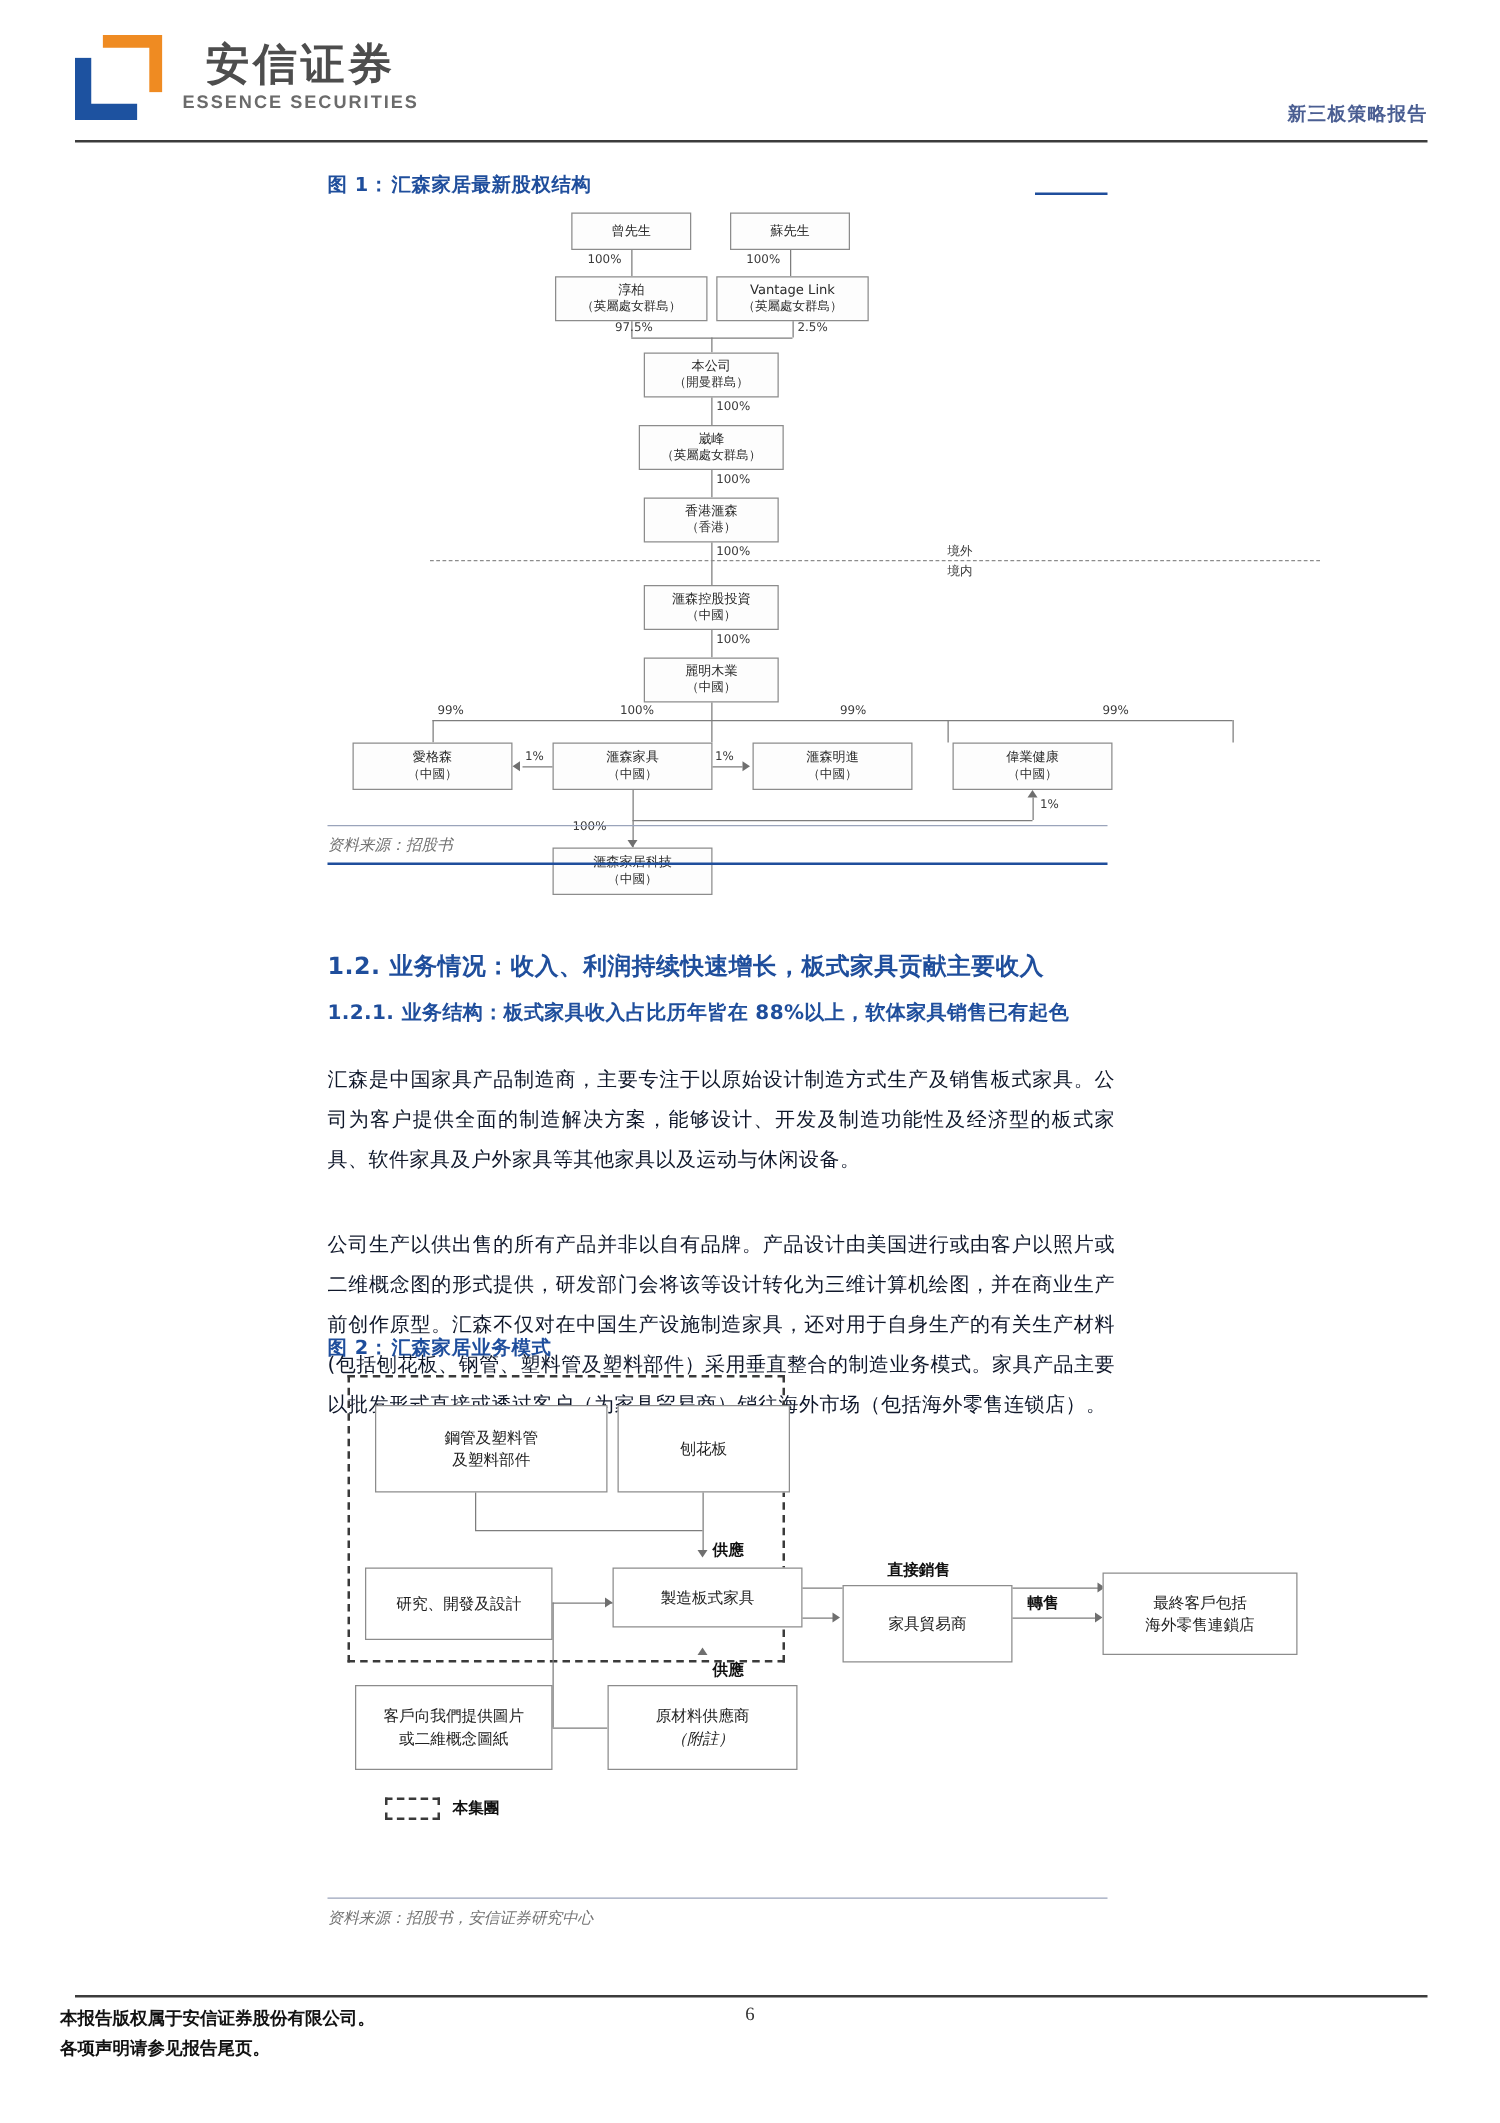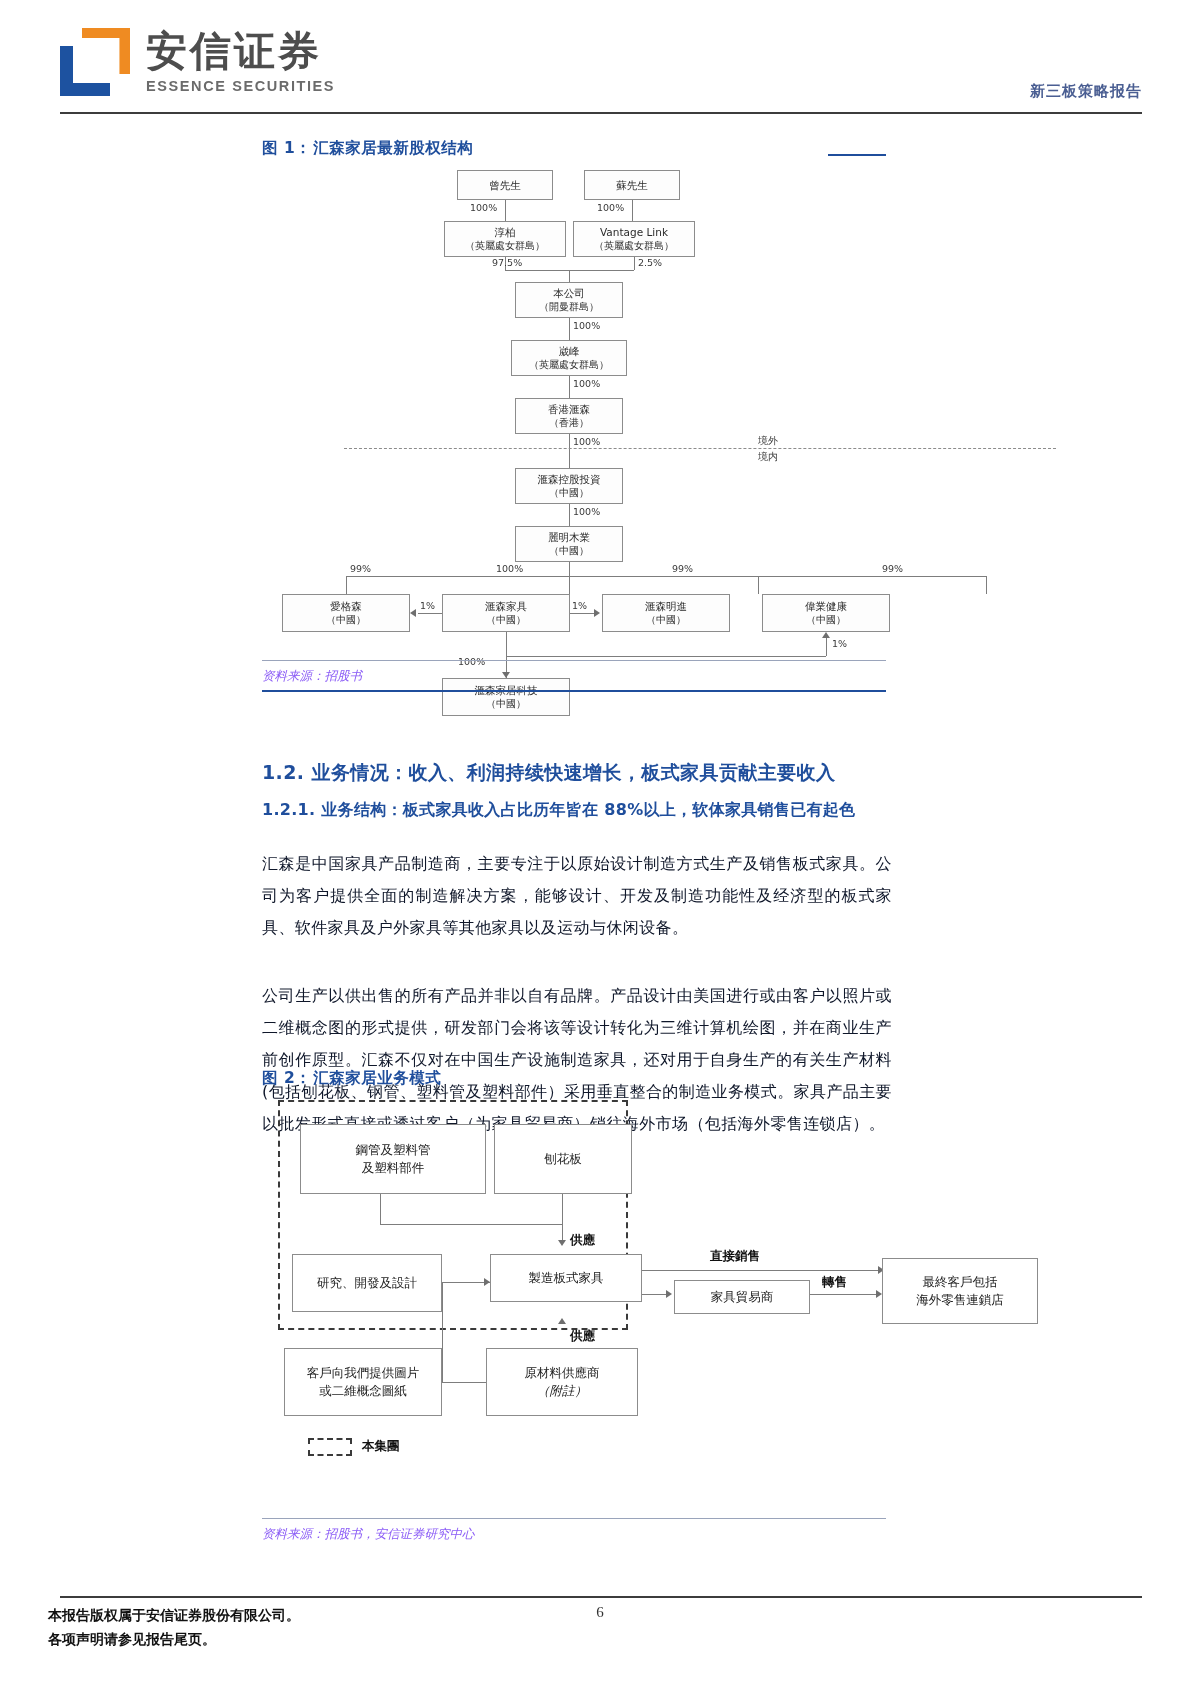--- a/index.html
+++ b/index.html
@@ -23,21 +23,21 @@
     clip-path:polygon(0 0,100% 0,100% 100%,78% 100%,78% 22%,0 22%);
   }
   .logo-mark .sq-blue{
     position:absolute;left:0;top:18px;width:50px;height:50px;
     background:#1d52a0;
     clip-path:polygon(0 0,26% 0,26% 74%,100% 74%,100% 100%,0 100%);
   }
   .logo-text{display:flex;flex-direction:column;justify-content:center;}
   .logo-cn{
     font-family:"DejaVu Sans","Liberation Sans",sans-serif;
-    font-size:41px;font-weight:700;color:#4d4d4d;letter-spacing:3px;line-height:1.05;
+    font-size:35px;font-weight:700;color:#4d4d4d;letter-spacing:3px;line-height:1.05;text-align:center;
   }
   .logo-en{
     font-family:"Liberation Sans",sans-serif;
     font-size:14.5px;font-weight:700;color:#6b6b6b;letter-spacing:1.6px;margin-top:4px;
   }
   .header-right{
     position:absolute;right:58px;top:82px;
     font-family:"DejaVu Sans","Liberation Sans",sans-serif;
     font-size:15px;color:#4a5e92;font-weight:600;letter-spacing:1px;
   }
@@ -48,21 +48,21 @@
     position:absolute;
     font-family:"DejaVu Sans","Liberation Sans",sans-serif;
     font-size:15.5px;font-weight:700;color:#1f4e9c;letter-spacing:.5px;
   }
   .fig-title .num{margin-right:2px;}
   .rule-blue{position:absolute;height:2px;background:#1f4e9c;}
   .rule-grey{position:absolute;height:1px;background:#9aa4bb;}
   .src{
     position:absolute;
     font-family:"DejaVu Sans","Liberation Sans",sans-serif;
-    font-size:12.5px;color:#8b5cf6;font-style:italic;
+    font-size:12.5px;color:#737373;font-style:italic;
   }
 
   .h2{
     position:absolute;
     font-family:"DejaVu Sans","Liberation Sans",sans-serif;
     font-size:19px;font-weight:700;color:#1f4e9c;letter-spacing:.4px;
   }
   .h3{
     position:absolute;
     font-family:"DejaVu Sans","Liberation Sans",sans-serif;
@@ -327,21 +327,21 @@
     <div class="ln lnh" style="left:180px;top:192px;width:48px;"></div>
     <div class="arw arw-r" style="left:222px;top:188px;"></div>
 
     <div class="ln lnh" style="left:380px;top:180px;width:240px;"></div>
     <div class="arw arw-r" style="left:616px;top:176px;"></div>
     <div class="flab" style="left:448px;top:158px;">直接銷售</div>
 
     <div class="ln lnh" style="left:380px;top:204px;width:28px;"></div>
     <div class="arw arw-r" style="left:404px;top:200px;"></div>
 
-    <div class="bnd" style="left:412px;top:178px;width:136px;height:34px;margin-top:12px;">
+    <div class="bnd" style="left:412px;top:178px;width:136px;height:62px;">
       <div>家具貿易商</div>
     </div>
     <div class="ln lnh" style="left:548px;top:204px;width:70px;"></div>
     <div class="arw arw-r" style="left:614px;top:200px;"></div>
     <div class="flab" style="left:560px;top:184px;">轉售</div>
 
     <div class="bnd" style="left:620px;top:168px;width:156px;height:66px;">
       <div>最終客戶包括</div>
       <div>海外零售連鎖店</div>
     </div>

